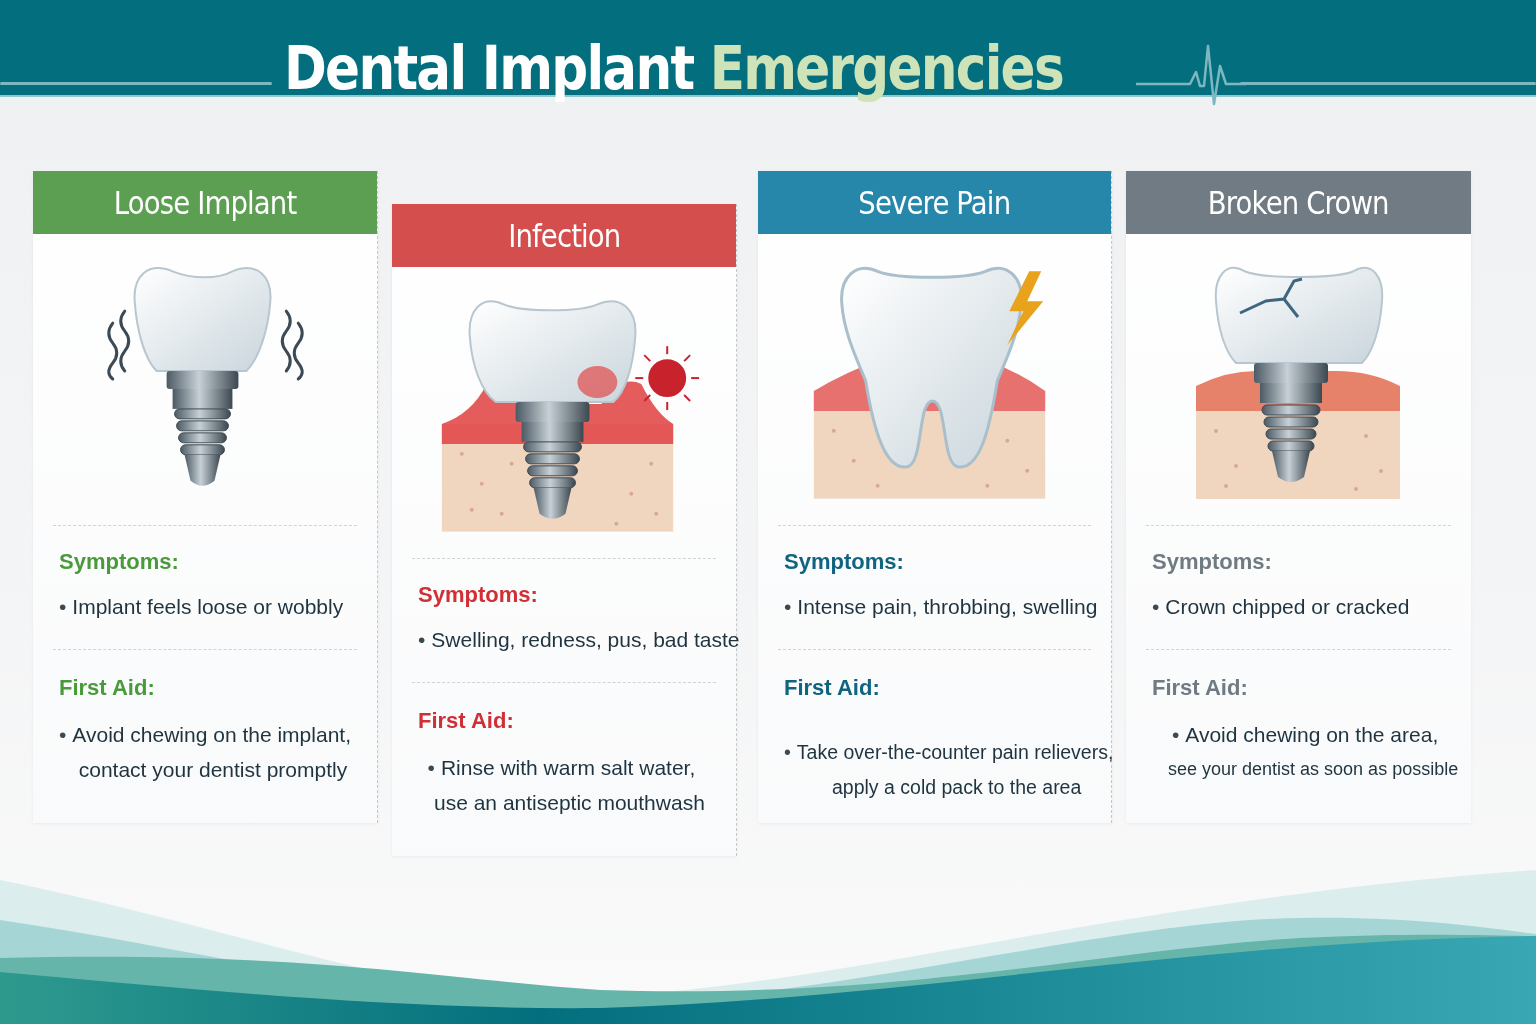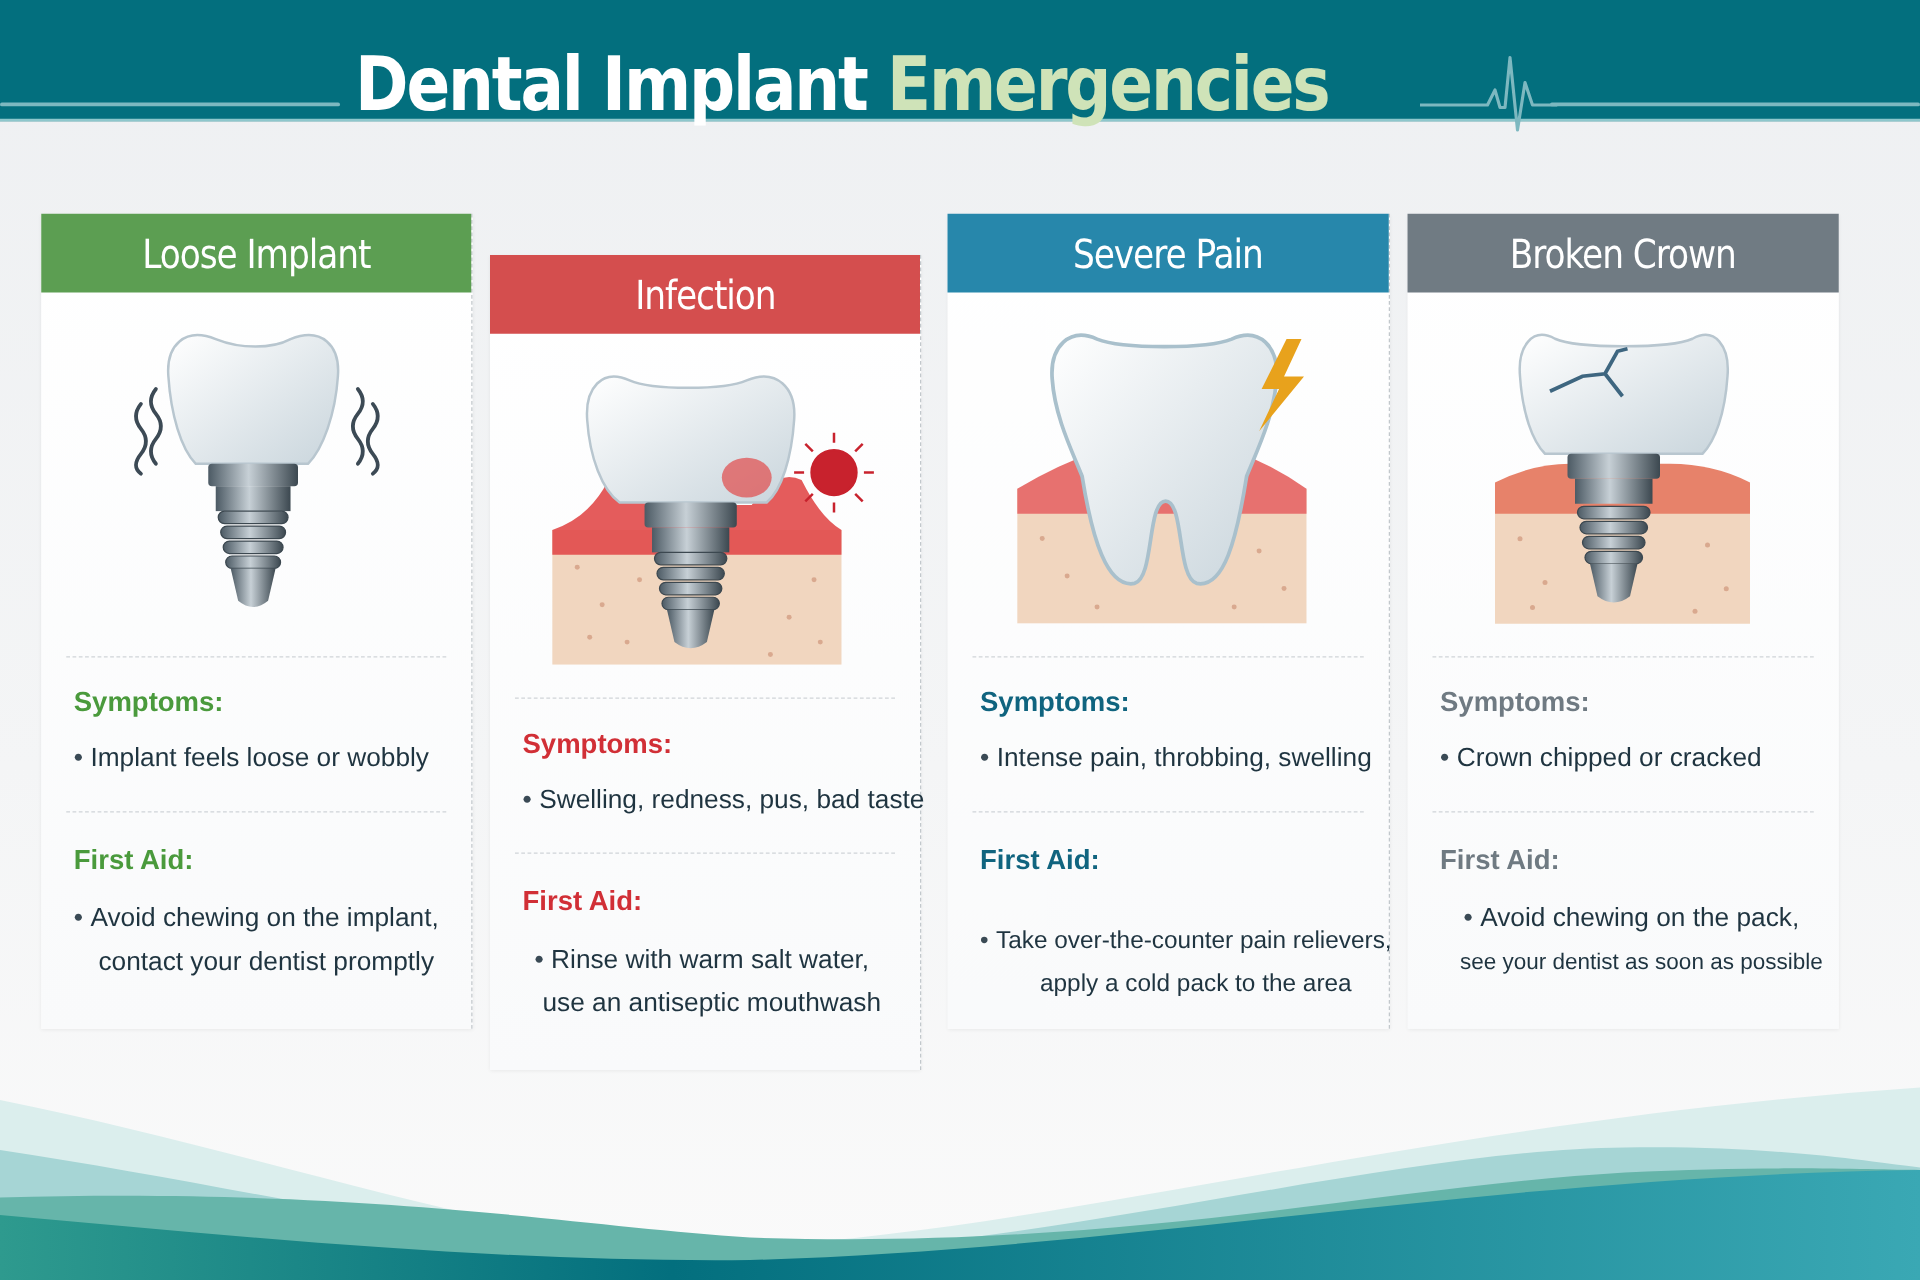--- a/index.html
+++ b/index.html
@@ -223,21 +223,21 @@
       <rect x="140" y="188" width="50" height="10" rx="5"></rect>
       <rect x="142" y="200" width="46" height="10" rx="5"></rect>
     </g>
     <path d="M146,210 L184,210 L178,236 Q165,246 152,236 Z" fill="url(#metal)"></path>
   </svg>
   <div class="sep" style="top:354px;"></div>
   <div class="label" style="top:378px;color:#6f7a82;">Symptoms:</div>
   <div class="item" style="top:418px;"><span class="bullet">•</span><span>Crown chipped or cracked</span></div>
   <div class="sep" style="top:478px;"></div>
   <div class="label" style="top:504px;color:#6f7a82;">First Aid:</div>
-  <div class="item" style="top:546px;"><span class="bullet">•</span><span>Avoid chewing on the pack,</span><span class="second" style="font-size:18px;">see your dentist as soon as possible</span></div>
+  <div class="item" style="top:546px;"><span class="bullet">•</span><span>Avoid chewing on the area,</span><span class="second" style="font-size:18px;">see your dentist as soon as possible</span></div>
 </div>
 
 <svg class="waves" viewBox="0 0 1536 164" preserveAspectRatio="none">
   <defs>
     <linearGradient id="w3" x1="0" y1="0" x2="1" y2="0">
       <stop offset="0" stop-color="#2e9a8e"></stop>
         <stop offset="0.35" stop-color="#036f7e"></stop>
         <stop offset="1" stop-color="#3aa8b4"></stop>
     </linearGradient>
   </defs>

